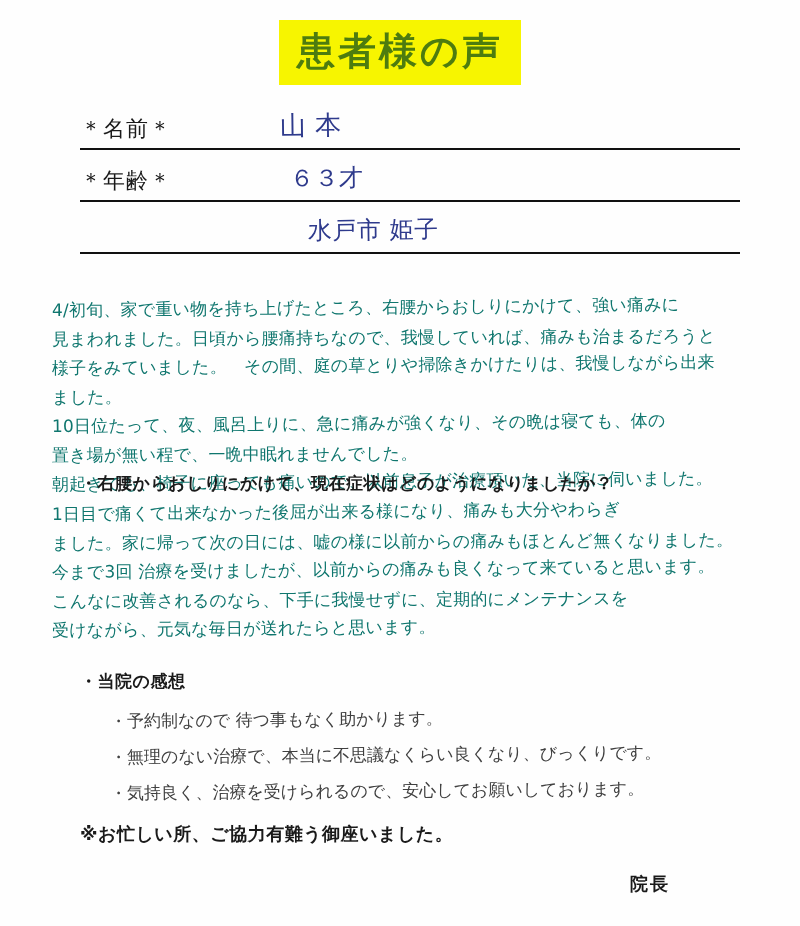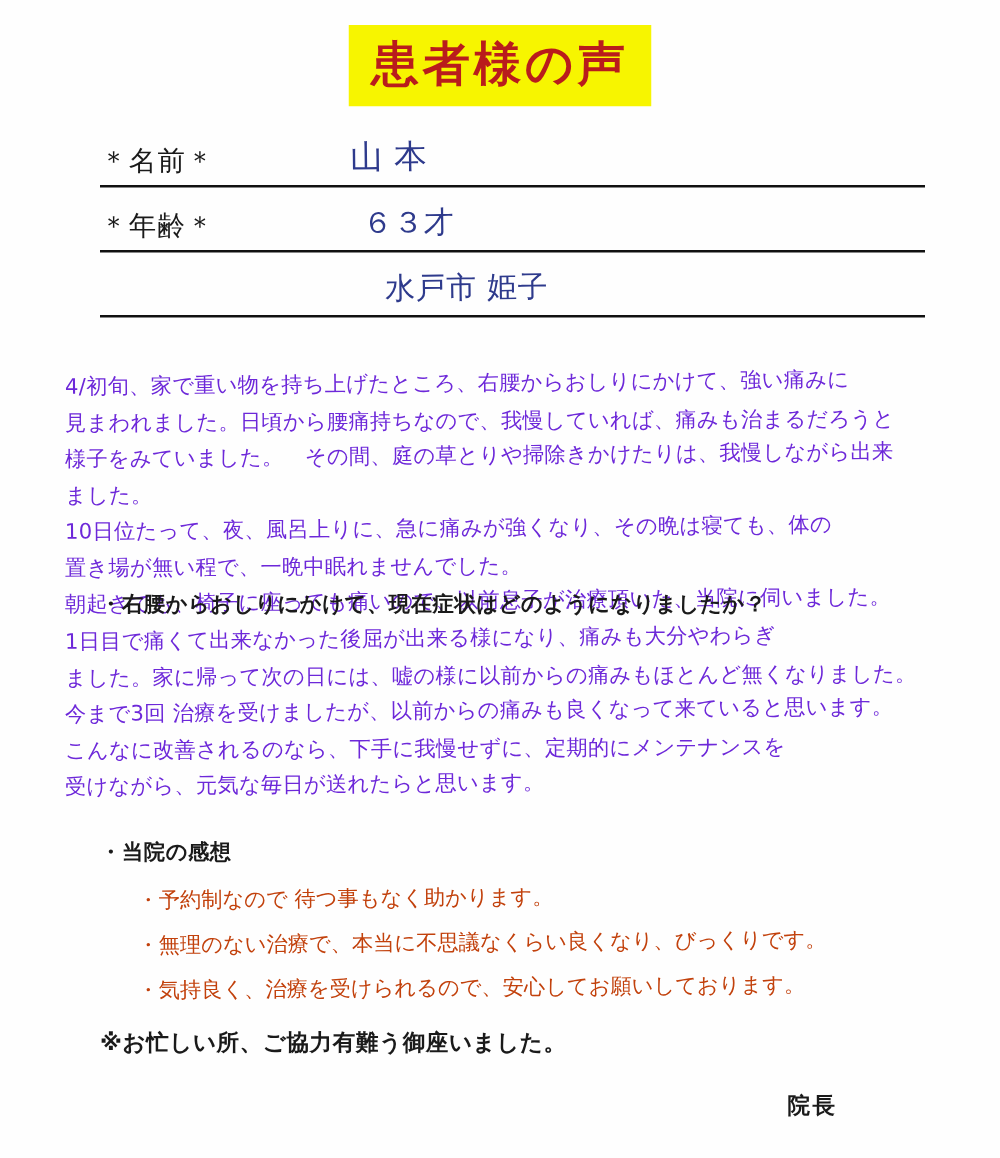--- a/index.html
+++ b/index.html
@@ -26,21 +26,21 @@
   .title-wrap {
     position: absolute;
     top: 20px;
     left: 0;
     width: 800px;
     text-align: center;
   }
   .title {
     display: inline-block;
     background: #f7f500;
-    color: #b91c1c;
+    color: #4d7c0f;
     font-size: 38px;
     font-weight: bold;
     letter-spacing: 3px;
     padding: 6px 18px 8px 18px;
     font-family: "DejaVu Sans", sans-serif;
   }
 
   
   .field {
     position: absolute;
@@ -84,40 +84,40 @@
     letter-spacing: 0.5px;
     white-space: nowrap;
   }
 
   
   .answer {
     position: absolute;
     left: 52px;
     width: 716px;
     font-family: "DejaVu Sans", sans-serif;
-    color: #6d28d9;
+    color: #0f766e;
     font-size: 17px;
     line-height: 29px;
     letter-spacing: 0.2px;
   }
   .answer .ln {
     display: block;
     white-space: nowrap;
     transform-origin: left center;
   }
   .answer .ln:nth-child(odd)  { transform: rotate(-0.55deg); }
   .answer .ln:nth-child(even) { transform: rotate(-0.3deg); }
 
   
   .impr {
     position: absolute;
     left: 110px;
     width: 660px;
     font-family: "DejaVu Sans", sans-serif;
-    color: #c2410c;
+    color: #404040;
     font-size: 17px;
     line-height: 36px;
   }
   .impr .ln { display: block; white-space: nowrap; transform: rotate(-0.5deg); }
 
   .closing {
     position: absolute;
     left: 80px;
     font-size: 18px;
     font-weight: bold;

